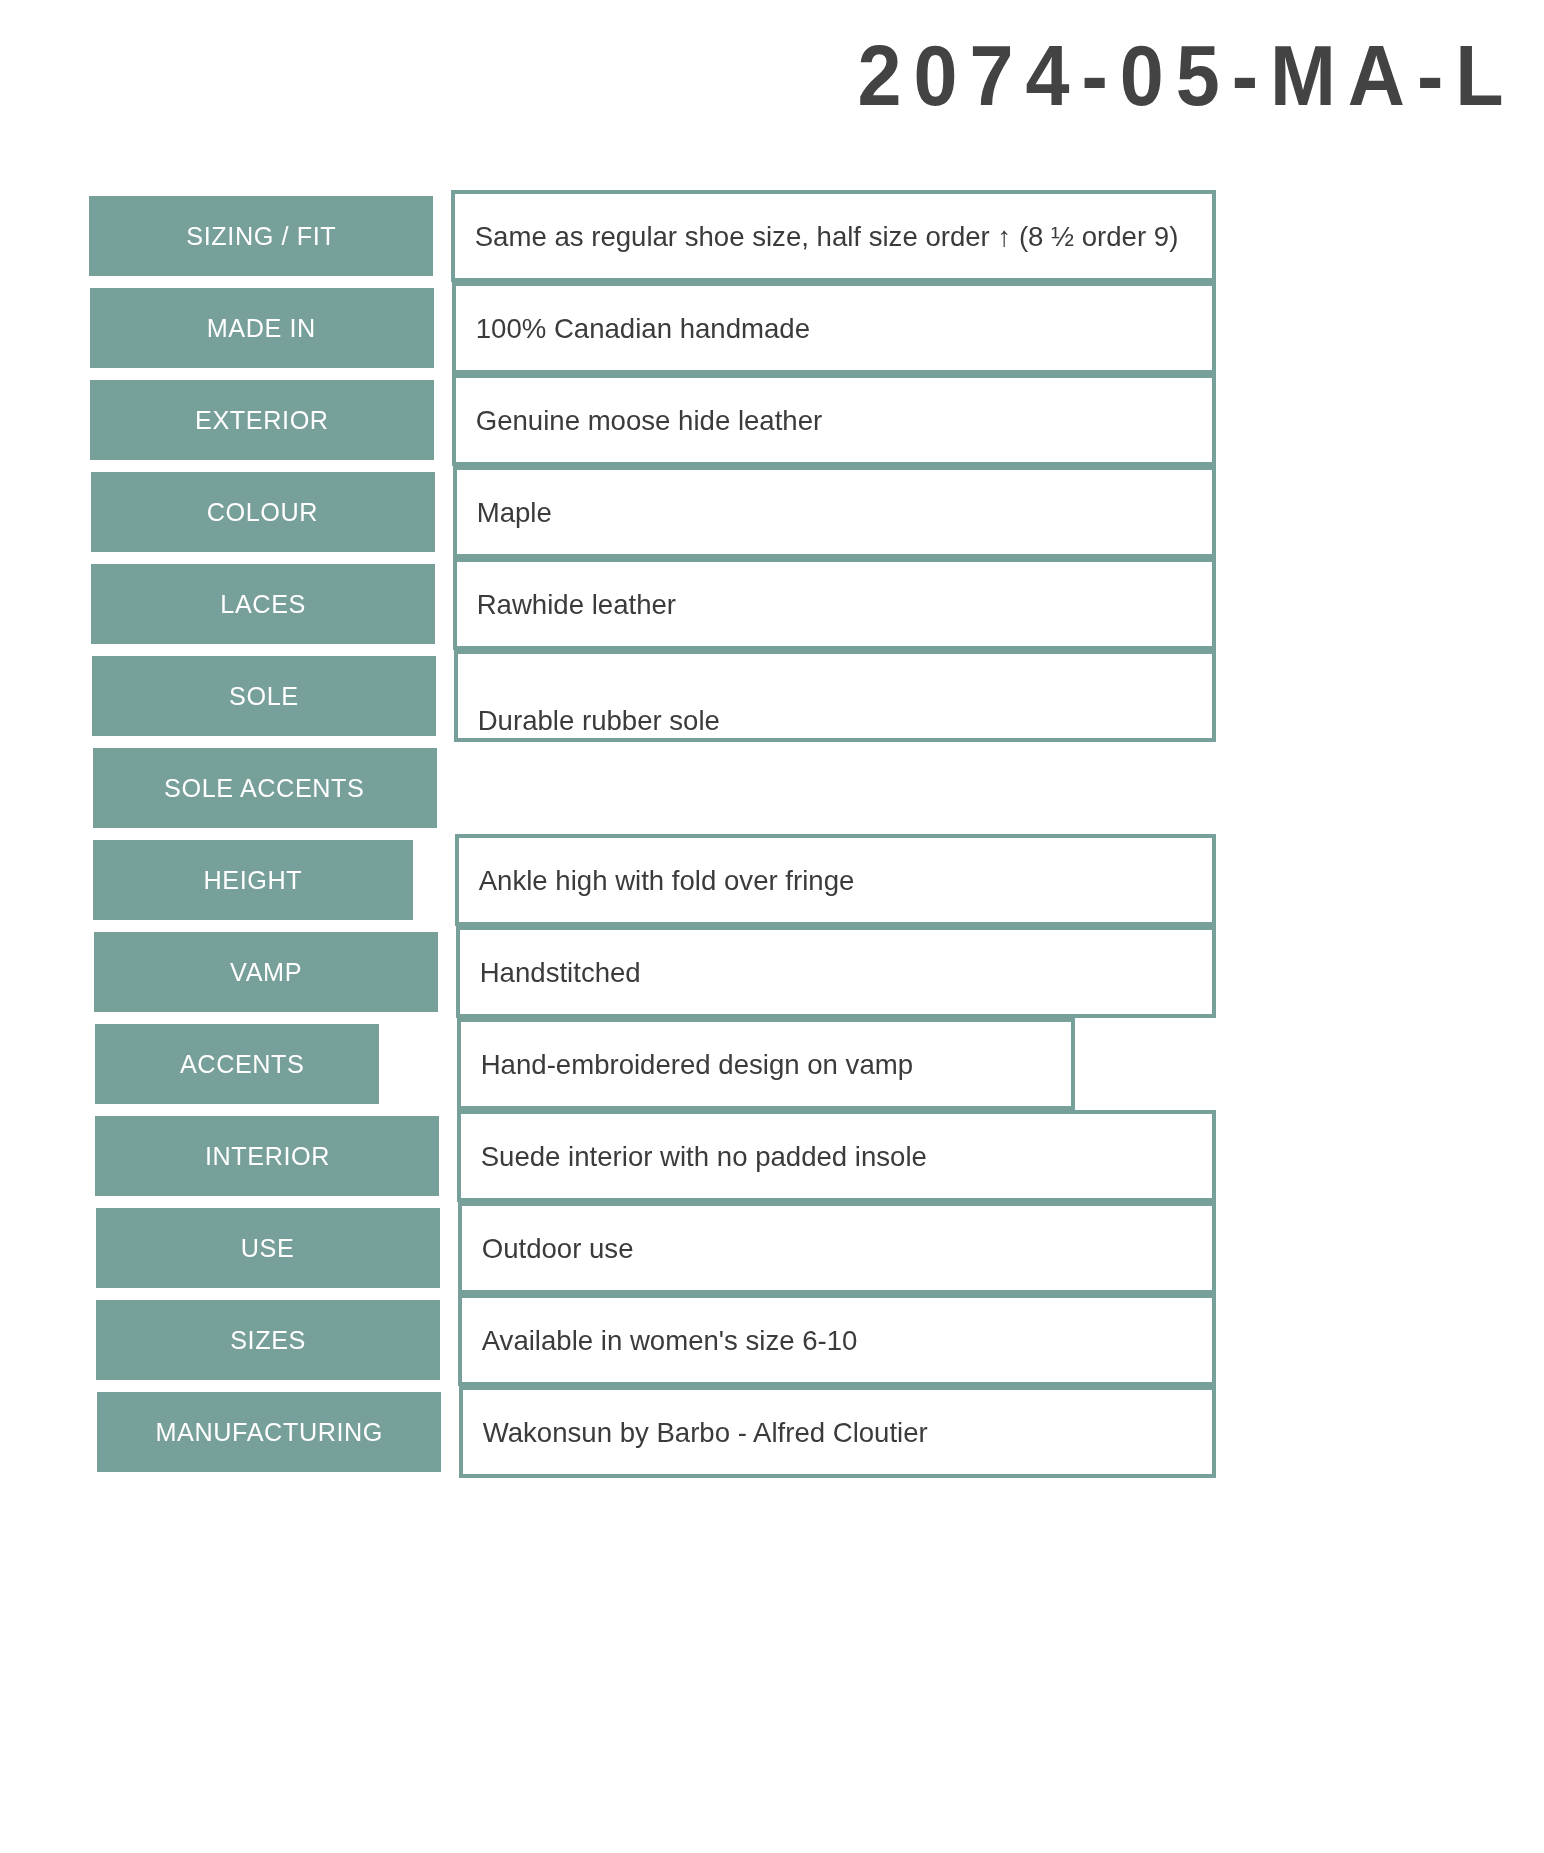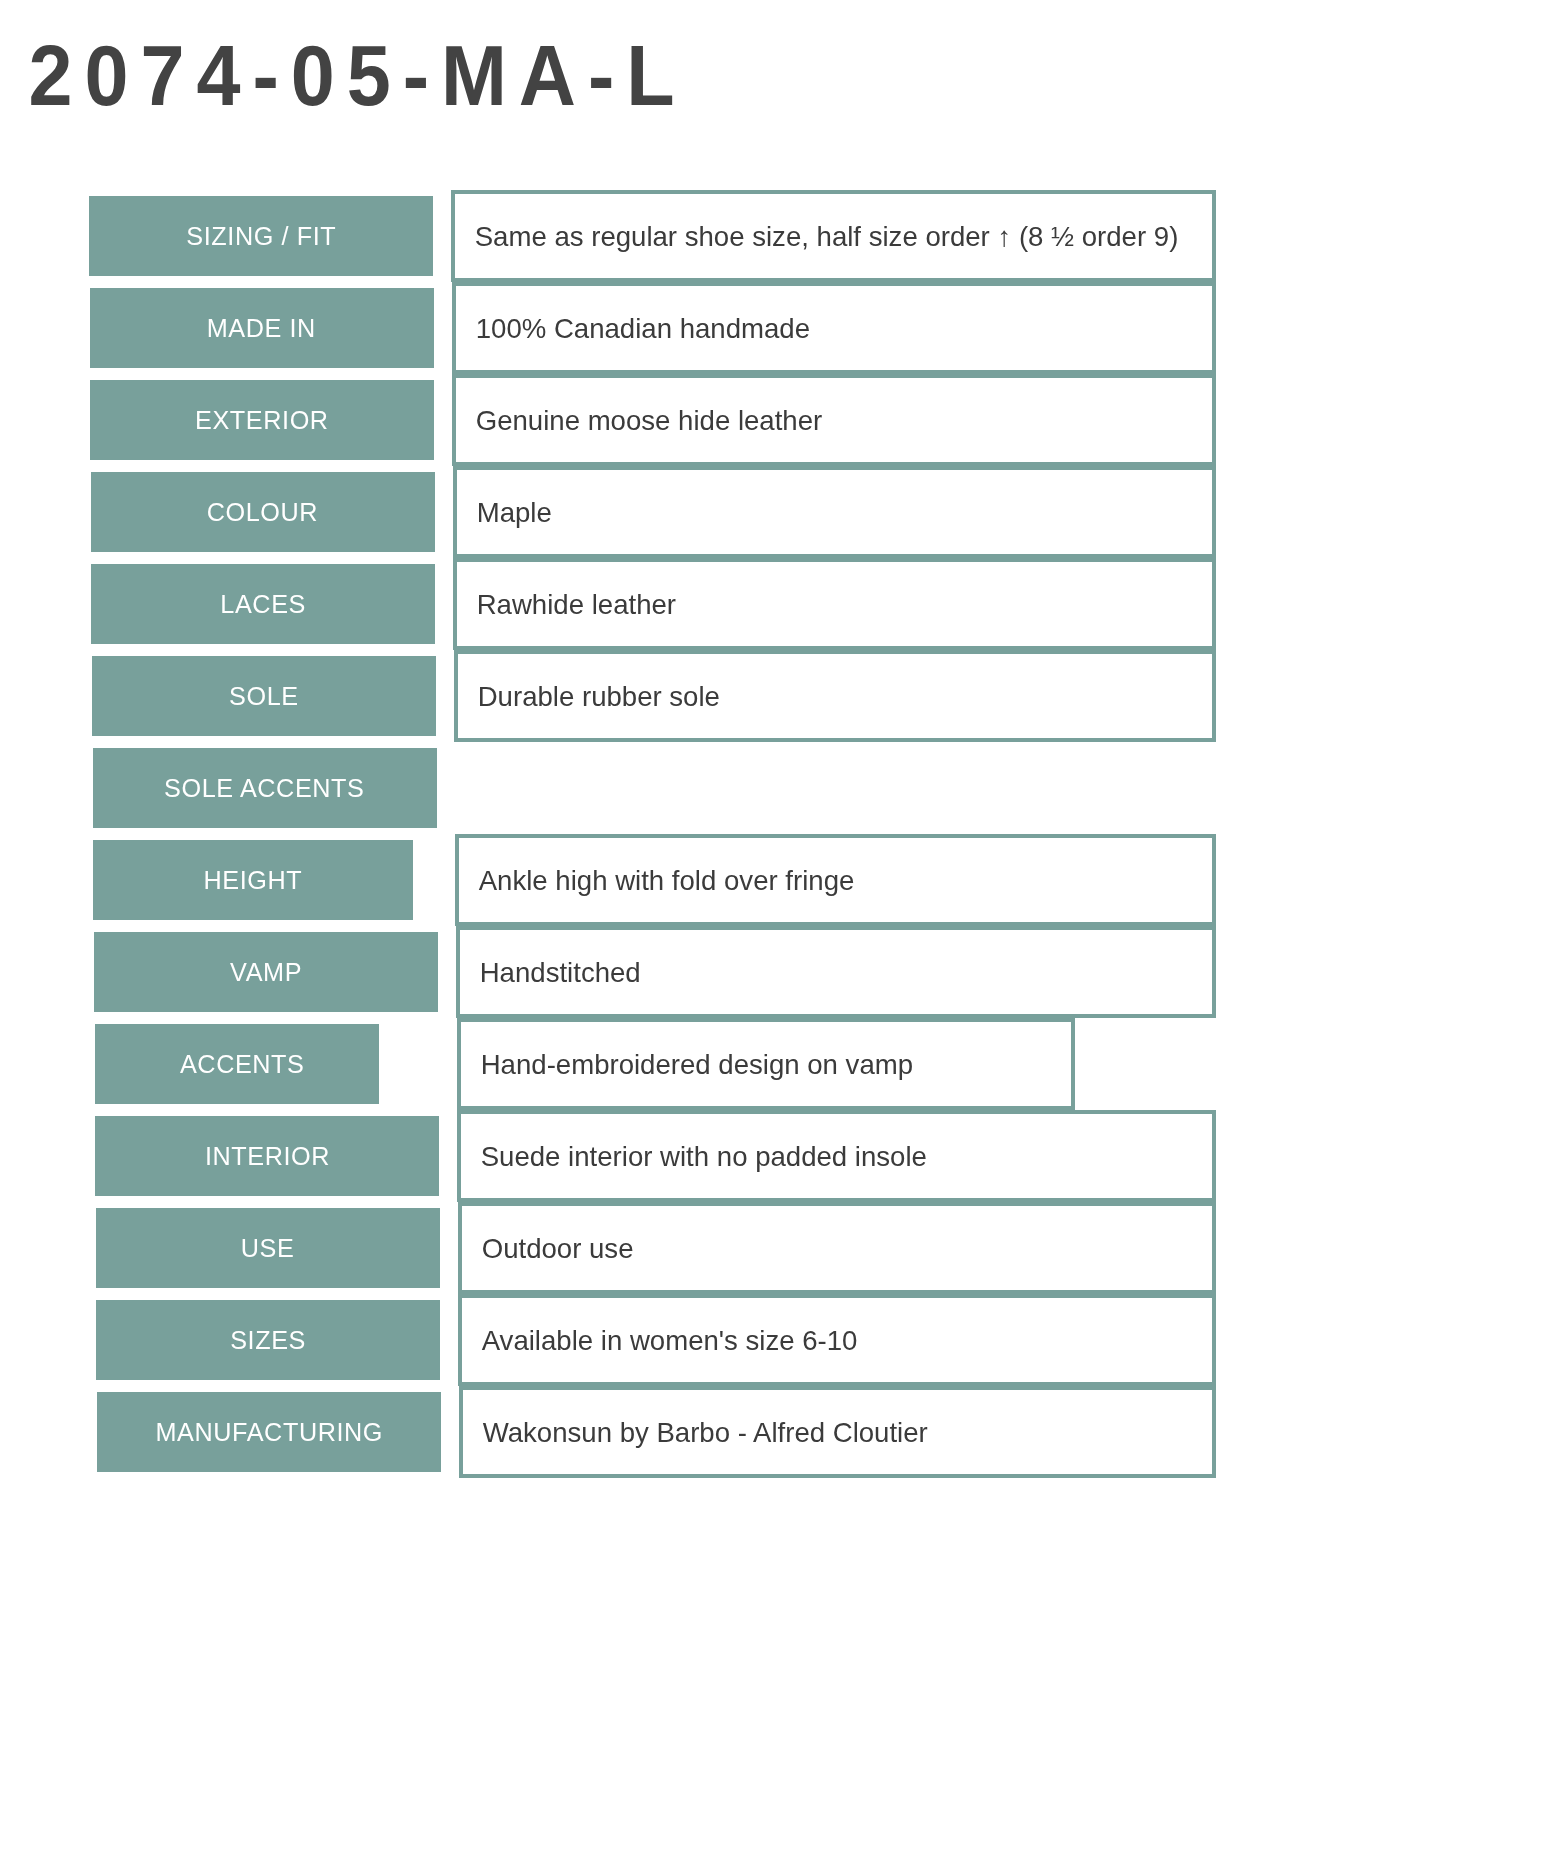--- a/index.html
+++ b/index.html
@@ -20,21 +20,21 @@
     height: 1853px;
     background: #ffffff;
   }
 
   
   .title-wrap {
     position: absolute;
     top: 28px;
     left: 0;
     width: 1544px;
-    text-align: left;
+    text-align: right;
   }
   .title {
     display: inline-block;
     font-family: "Liberation Sans", "DejaVu Sans", sans-serif;
     font-size: 86px;
     font-weight: 700;
     color: #434343;
     letter-spacing: 13px;
     line-height: 1.1;
     transform: scaleX(0.92);
@@ -146,21 +146,21 @@
           <span class="label-text">LACES</span>
         </div>
         <div class="value-box" style="left: 453.48px; width: 762.52px;">
           <span class="value-text">Rawhide leather</span>
         </div>
       </div>
       <div class="spec-row">
         <div class="label-box" style="left: 92.1px; width: 344px;">
           <span class="label-text">SOLE</span>
         </div>
-        <div class="value-box" style="left: 454.1px; width: 761.9px;">
+        <div class="value-box" style="left: 454.1px; width: 761.9px; align-items: flex-end;">
           <span class="value-text">Durable rubber sole</span>
         </div>
       </div>
       <div class="spec-row">
         <div class="label-box" style="left: 92.72px; width: 344px;">
           <span class="label-text">SOLE ACCENTS</span>
         </div>
       </div>
       <div class="spec-row">
         <div class="label-box" style="left: 93.34px; width: 320px;">

